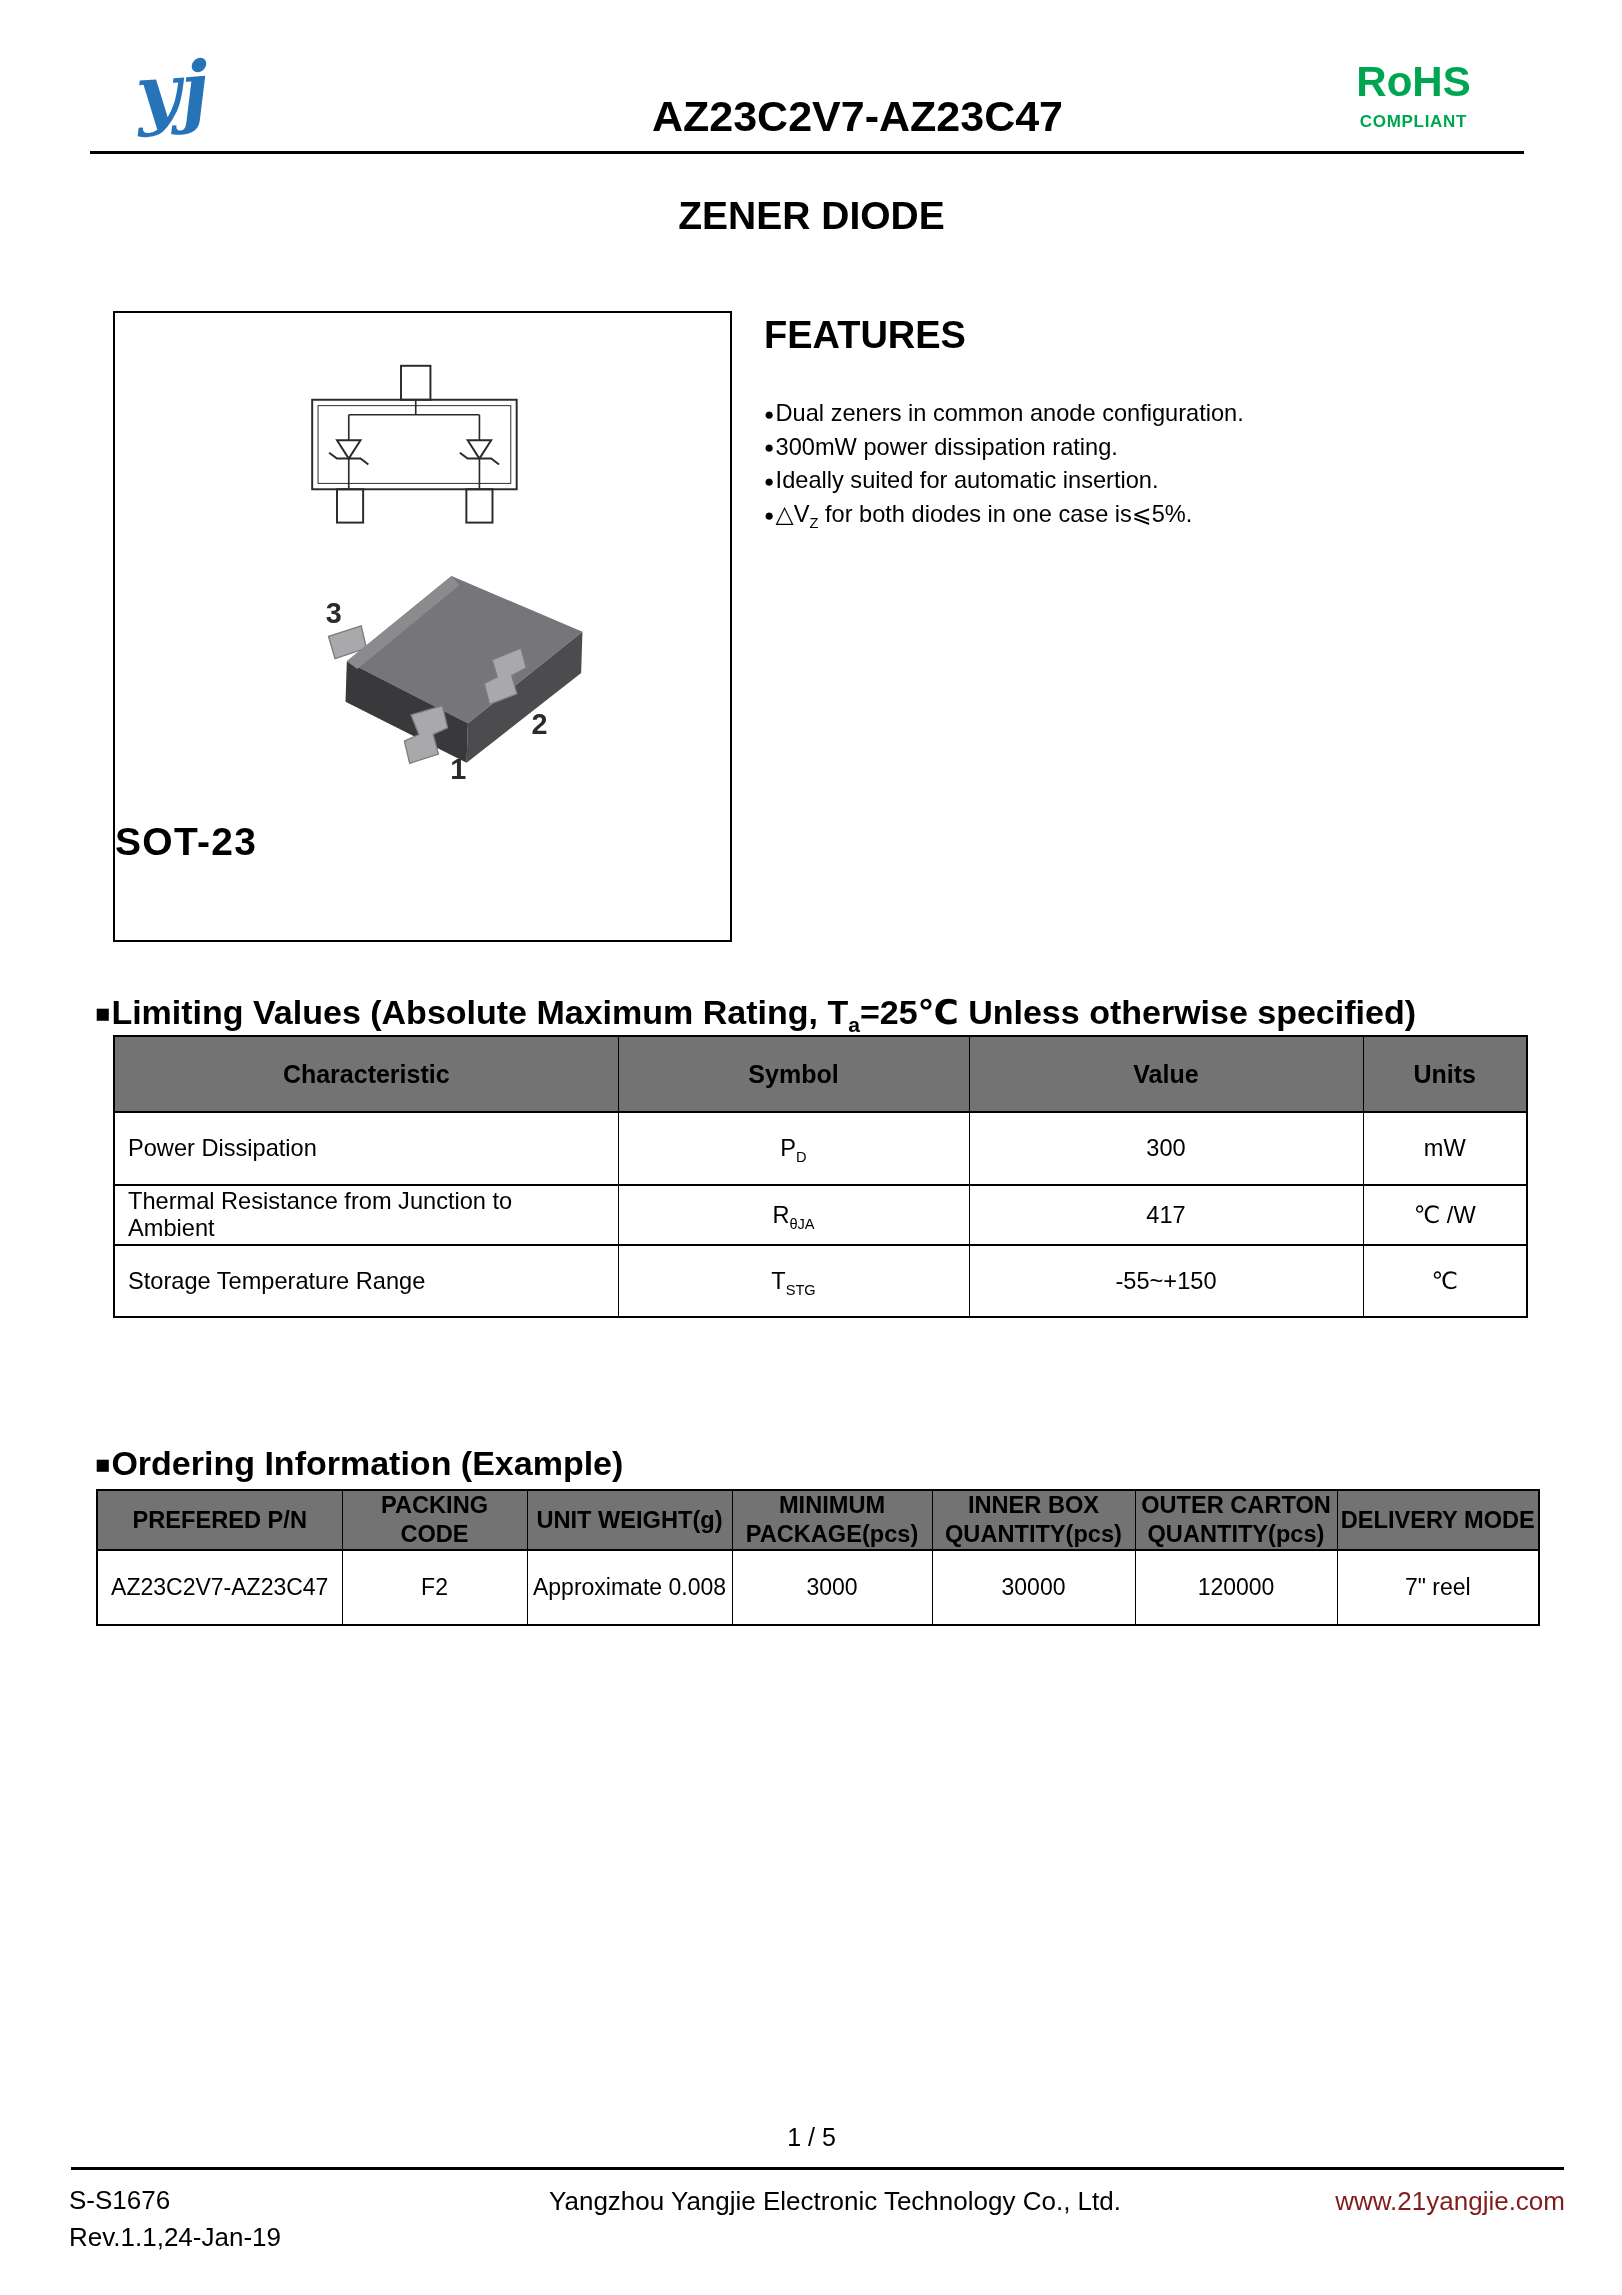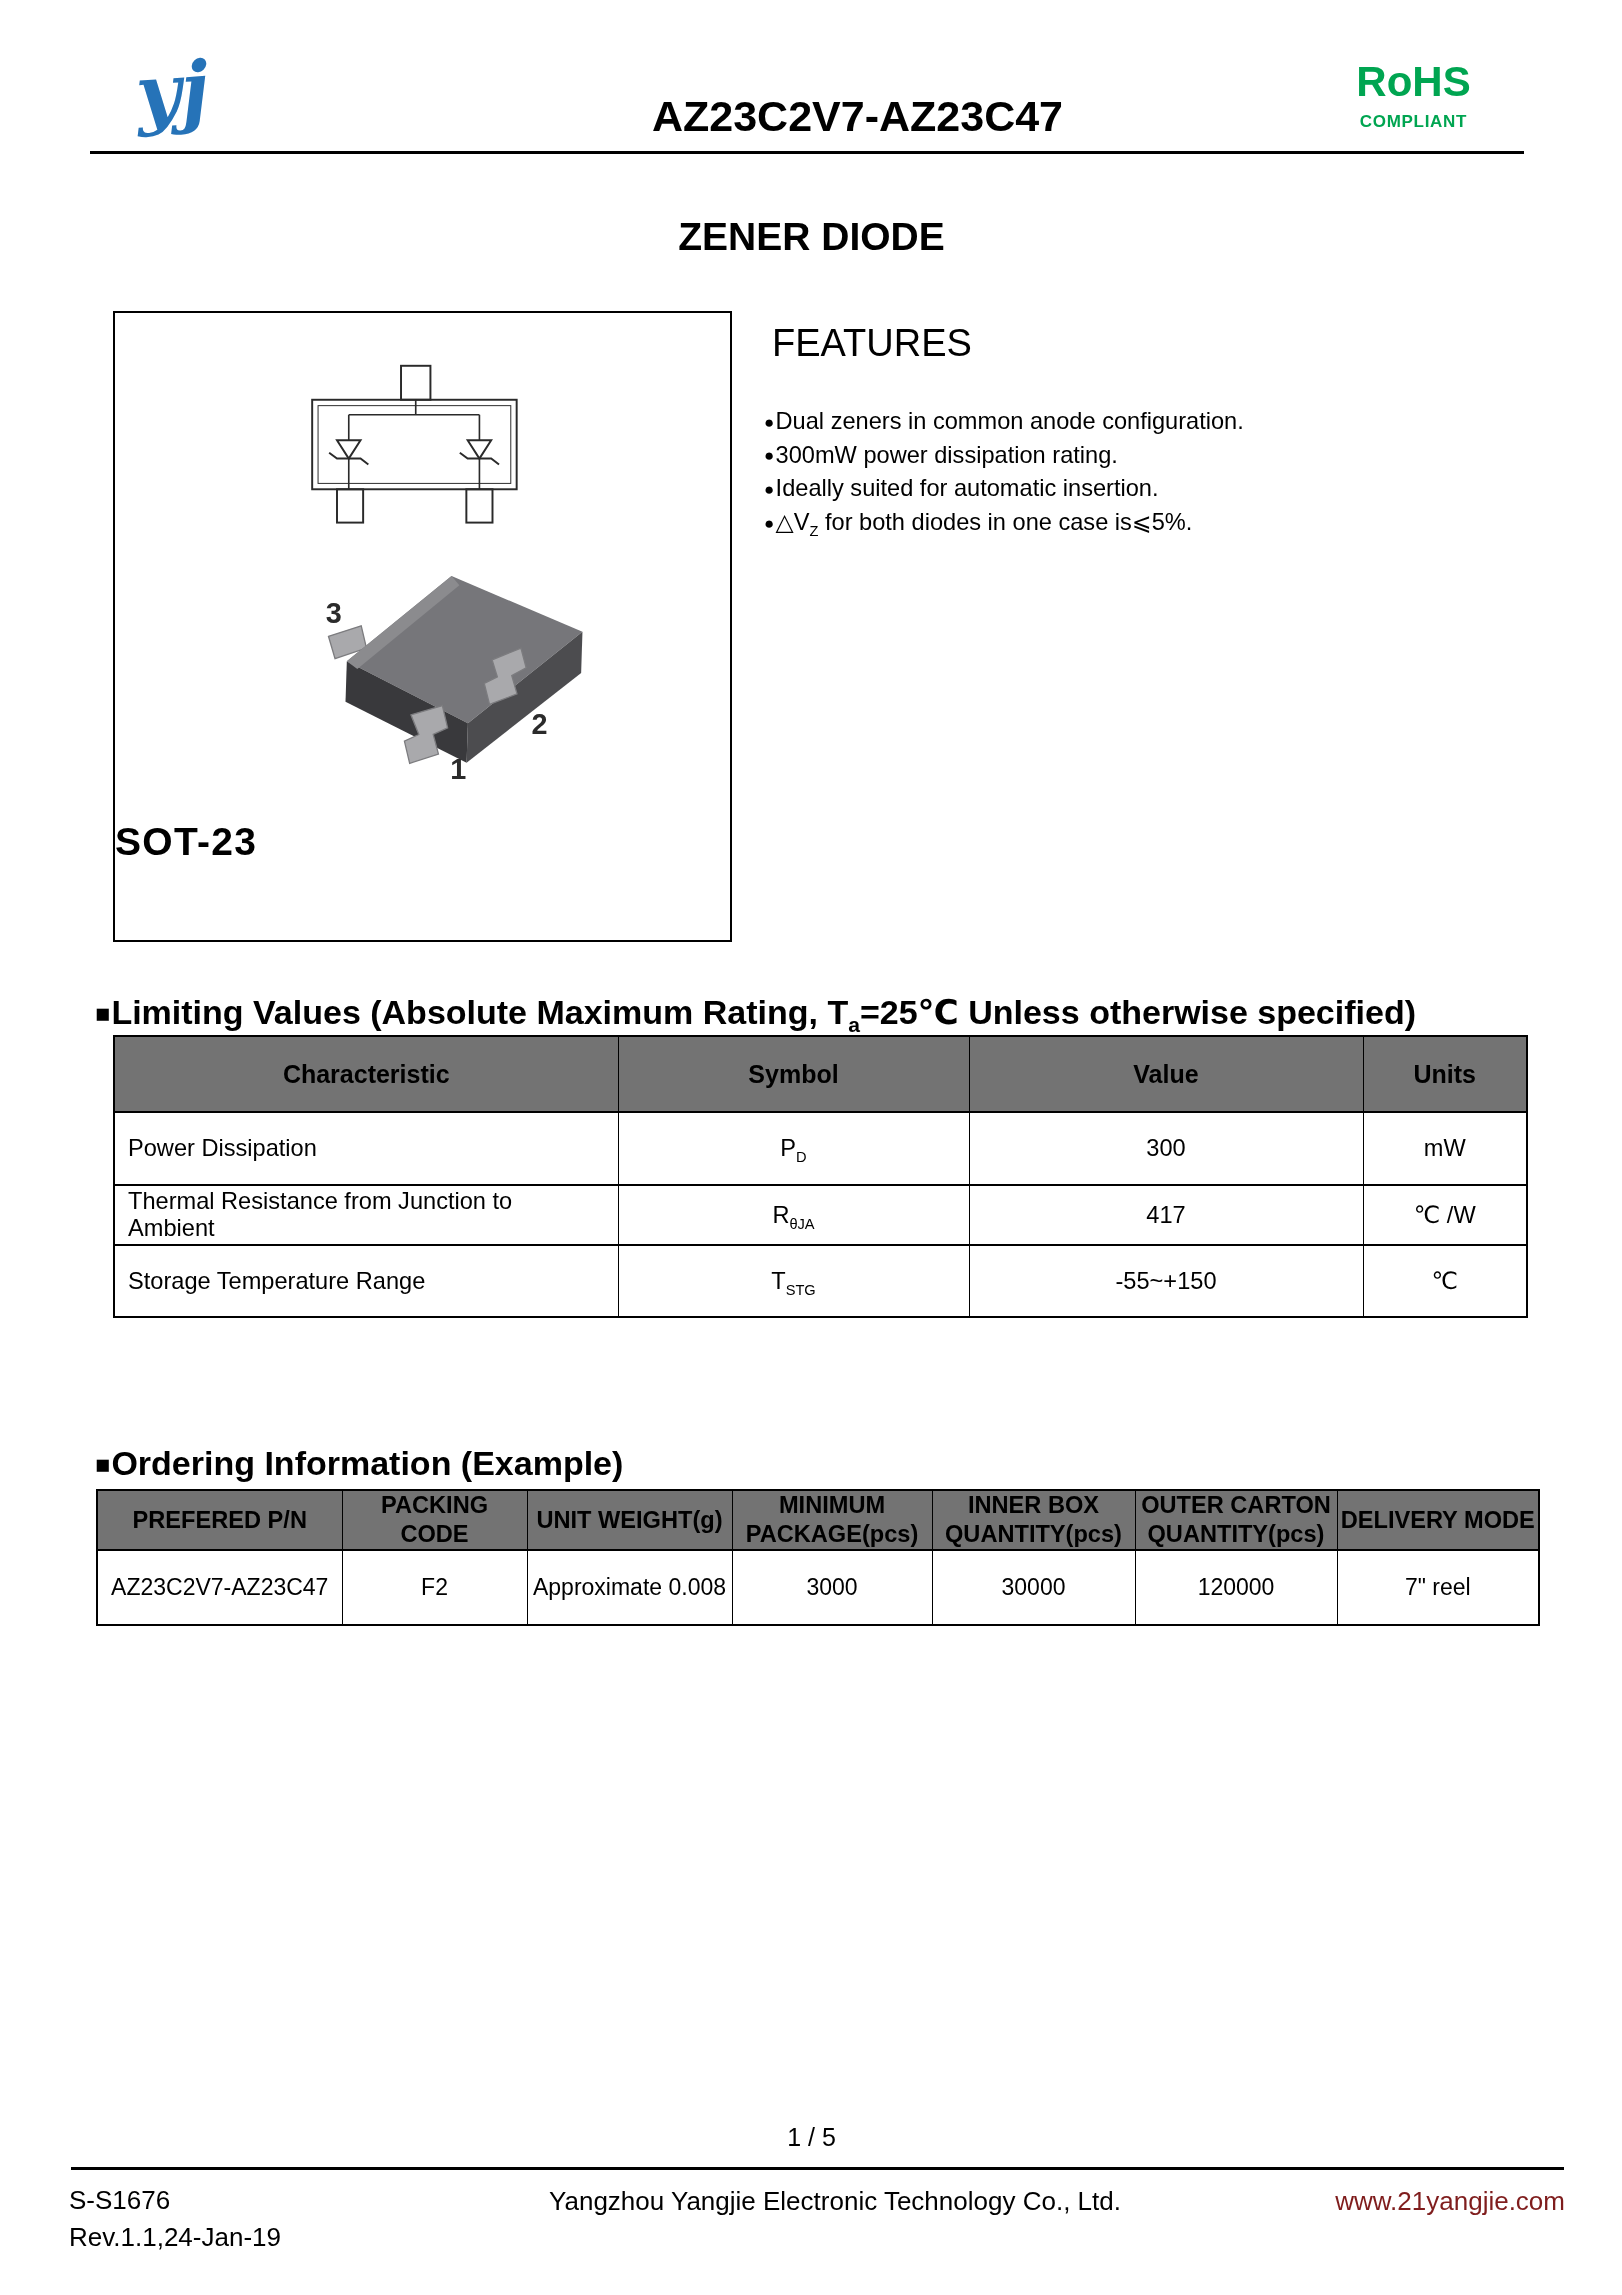--- a/index.html
+++ b/index.html
@@ -10,31 +10,31 @@
   }
   .abs{position:absolute;}
 
   
   .logo-wrap{left:131px;top:36px;width:137px;height:105px;}
   .doc-title{left:92px;right:0;top:92px;text-align:center;font-size:43px;font-weight:bold;letter-spacing:0;}
   .rohs{left:1348px;top:60px;width:131px;text-align:center;color:#00a551;}
   .rohs-title{font-size:42px;font-weight:bold;line-height:43px;}
   .rohs-sub{font-size:17px;font-weight:bold;letter-spacing:0.7px;margin-top:9.2px;}
   .header-rule{left:90px;top:151px;width:1434px;height:2.6px;background:#000;}
-  .doc-subtitle{left:0;right:0;top:194px;text-align:center;font-size:39px;font-weight:bold;margin-top:21px;}
+  .doc-subtitle{left:0;right:0;top:194px;text-align:center;font-size:39px;font-weight:bold;}
 
   
   .pkg-box{left:113px;top:311px;width:619px;height:631px;border:2px solid #000;box-sizing:border-box;}
   .pkg-schematic{position:absolute;left:173px;top:41px;}
   .pkg-3d{position:absolute;left:186px;top:250px;}
   .pkg-name{position:absolute;left:0;right:0;top:507px;text-align:left;font-size:39px;font-weight:bold;letter-spacing:1.3px;}
 
   
   .features{left:764px;top:314px;width:779px;}
-  .features-heading{font-size:38px;font-weight:normal;line-height:42px;margin:8px;}
+  .features-heading{font-size:38px;font-weight:bold;line-height:42px;margin:0;}
   .features-list{margin-top:41px;}
   .feature-line{font-size:23.6px;line-height:33px;white-space:nowrap;}
   .bullet{font-size:17px;vertical-align:1.3px;margin-right:1.3px;}
 
   
   .section-heading{font-size:34px;font-weight:bold;line-height:38px;white-space:nowrap;}
   .sq{font-size:25px;vertical-align:2px;margin-right:1.3px;}
   .limiting-heading{left:95px;top:993px;}
   .ordering-heading{left:95px;top:1444px;}
   sub{font-size:0.62em;line-height:0;}

